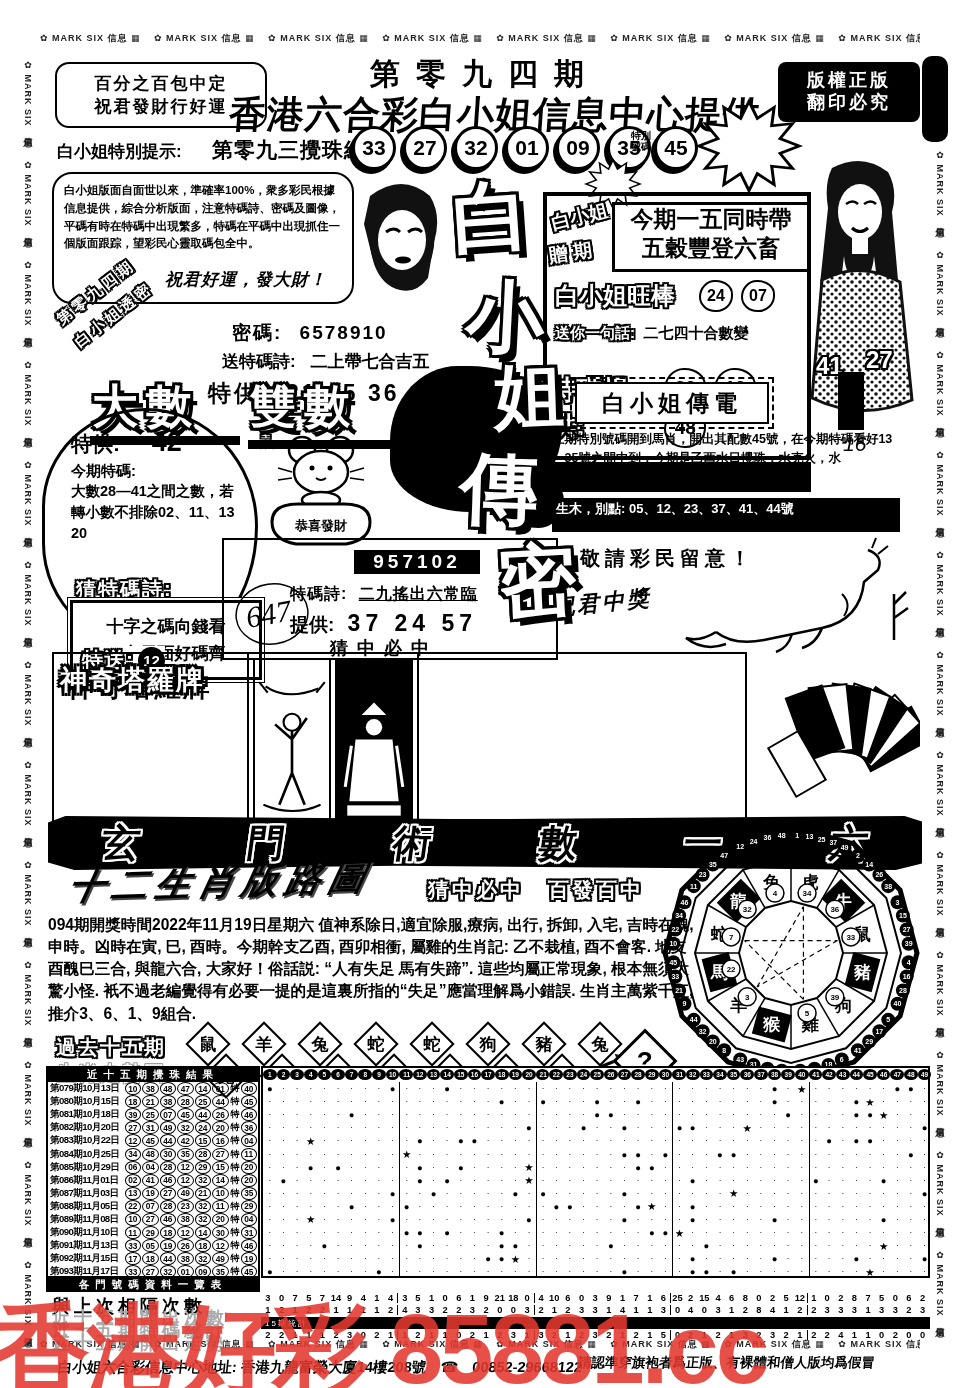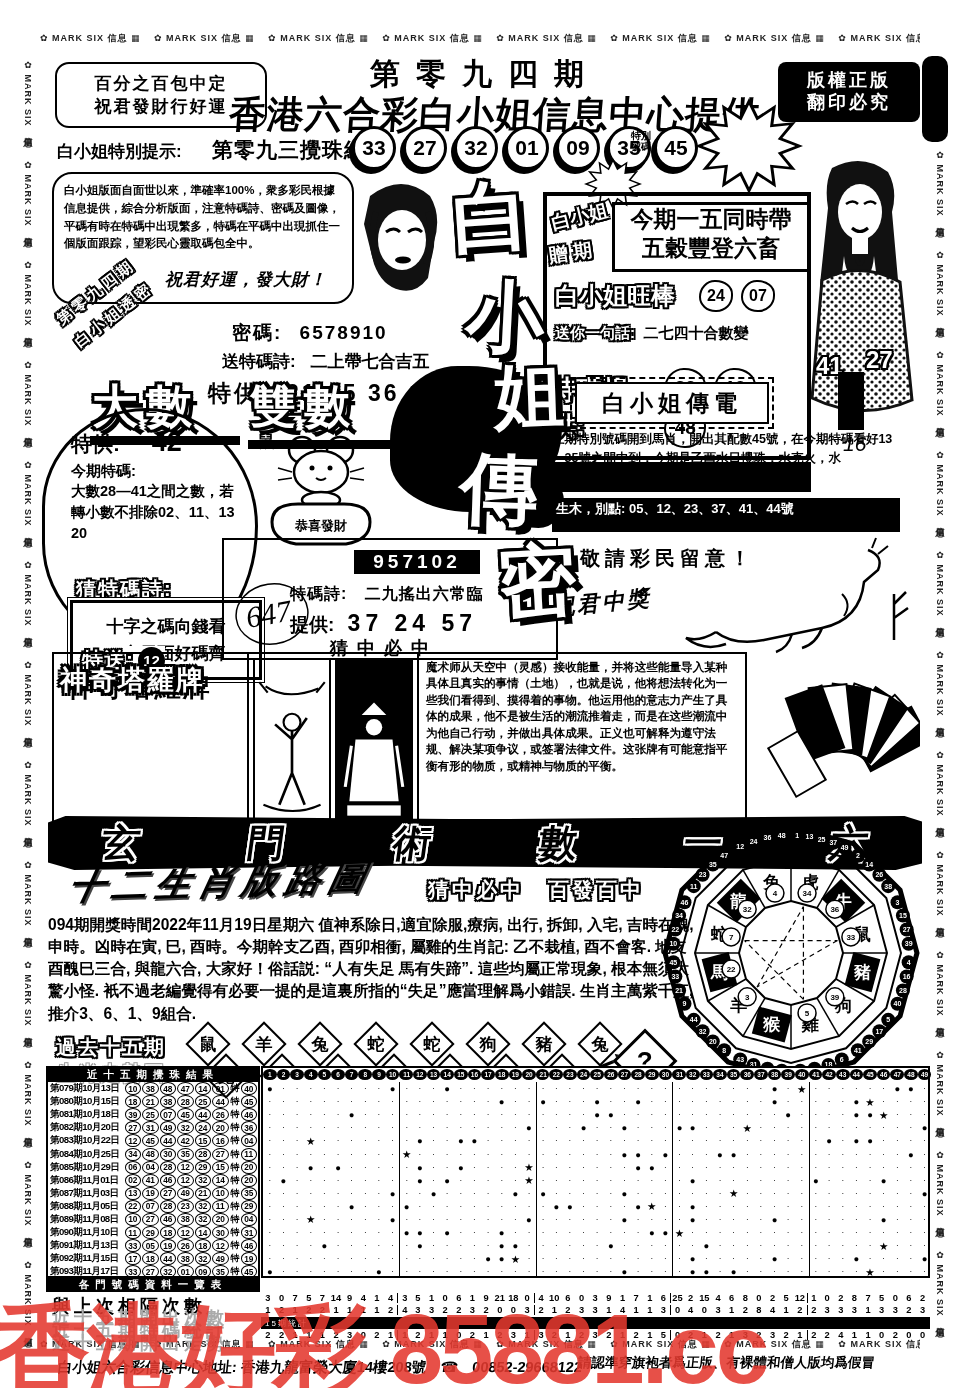--- a/index.html
+++ b/index.html
@@ -308,21 +308,21 @@
   </div>
   <div class="abs" id="guess-special">
     <span class="lab ot">特送:</span>
     <span class="cnum">12</span>
   </div>
 
   <div class="abs" id="code-box">
     <div id="code-tag">957102</div>
     <div id="code-poem">
       <span>特碼詩:</span>
-      <span style="margin-left:12px;">二九搖出六常臨</span>
+      <span style="margin-left:6px;text-decoration:underline;">二九搖出六常臨</span>
     </div>
     <div id="code-prov">
       <span>提供:</span>
       <span class="n" style="margin-left:8px;">37 24 57</span>
     </div>
     <div id="code-note">猜中必中</div>
     <svg class="abs" style="left:6px;top:26px;" width="84" height="88" viewBox="0 0 84 88">
       <ellipse cx="42" cy="48" rx="36" ry="30" fill="none" stroke="#000" stroke-width="1.5" transform="rotate(-8 42 48)"></ellipse>
       <text x="16" y="58" font-size="30" font-style="italic" font-family="serif" transform="rotate(-10 40 48)">647</text>
     </svg>
@@ -347,21 +347,20 @@
           <path d="M10,2 q26,30 52,0 l0,26 q-26,16 -52,0 Z" fill="#000"></path>
           <path d="M24,34 l12,-12 l12,12 Z" fill="#fff"></path>
           <circle cx="36" cy="46" r="8" fill="#fff"></circle>
           <path d="M18,58 h36 l6,60 h-48 Z" fill="#fff"></path>
           <path d="M14,64 l-6,40 M58,64 l6,40" stroke="#fff" stroke-width="3"></path>
           <rect x="10" y="122" width="52" height="10" fill="#fff"></rect>
         </svg>
       </div>
     </div>
     <div id="tarot-text-cell">
-      <div>魔术师从天空中（灵感）接收能量，并将这些能量导入某种具体且真实的事情（土地），也就是说，他将想法转化为一些我们看得到、摸得着的事物。他运用他的意志力产生了具体的成果，他不是被生活的潮流推着走，而是在这些潮流中为他自己行动，并做出具体成果。正义也可解释为遵守法规、解决某项争议，或签署法律文件。这张牌有可能意指平衡有形的物质，或精神与物质的平衡。</div>
       <div id="tarot-caption">
         <span>左圖中是塔羅牌中的魔術師牌和正義牌</span>
         <span style="margin-left:14px;">人多勢衆　乃堂目的牛肖</span>
       </div>
     </div>
   </div>
 
   <svg class="abs" style="left:752px;top:676px;" width="168" height="132" viewBox="0 0 168 132">
     <g stroke="#000" stroke-width="2">
       <rect x="120" y="30" width="38" height="66" fill="#000" transform="rotate(62 139 63)"></rect>

